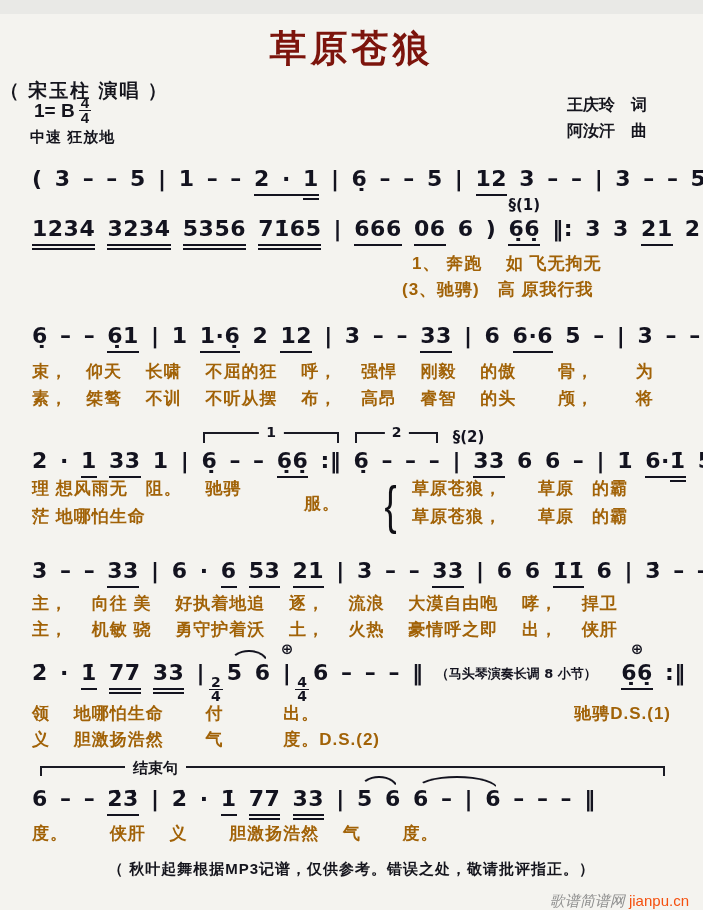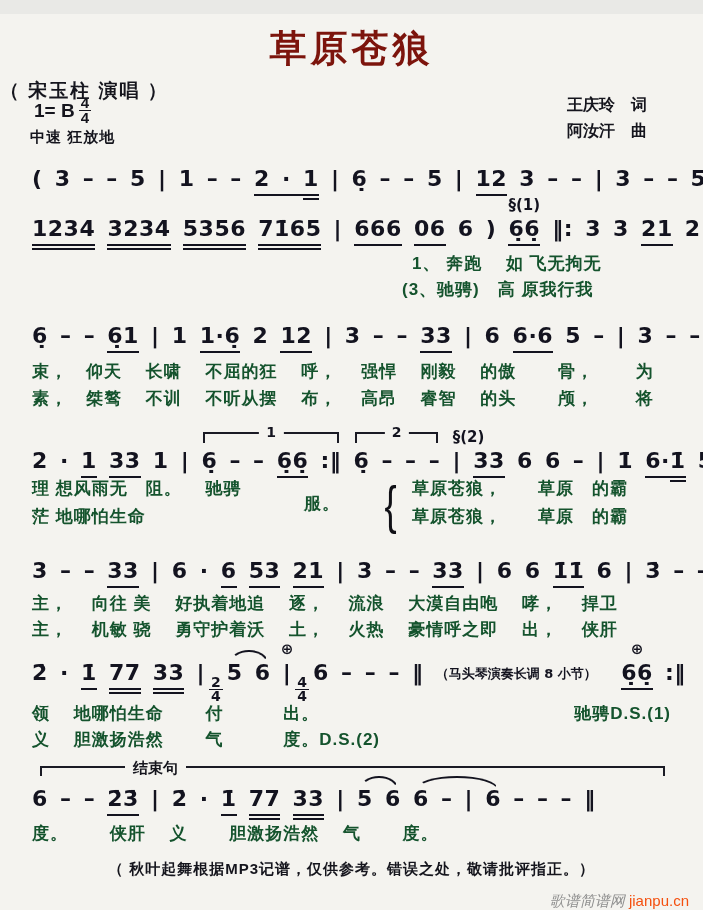--- a/index.html
+++ b/index.html
@@ -30,21 +30,21 @@
   .volta::before{content:"";position:absolute;left:2px;right:2px;top:-14px;height:9px;
                  border-top:2px solid #1a1a24;border-left:2px solid #1a1a24;border-right:2px solid #1a1a24;}
   .vlabel{position:absolute;top:-21px;left:50%;transform:translateX(-50%);font-size:14px;
           background:#f4f3ef;padding:0 7px;line-height:14px;border:none;}
   .frac{display:inline-flex;flex-direction:column;align-items:center;vertical-align:-7px;
         font-size:14px;line-height:13px;margin:0 4px;letter-spacing:0;word-spacing:0;}
   .frac .num{border-bottom:1.5px solid currentColor;padding:0 2px;}
   .frac .den{padding:0 2px;}
   .keyfrac{vertical-align:-8px;font-size:15px;line-height:14px;}
   
-  .lyr{font-size:17px;font-weight:bold;white-space:pre;letter-spacing:1px;color:#14532d;}
+  .lyr{font-size:17px;font-weight:bold;white-space:pre;letter-spacing:1px;color:#a16207;}
   .verse{left:412px;}
   .lyrrow{left:32px;right:32px;}
   .flexrow{display:flex;justify-content:space-between;}
   .brace{font-size:52px;font-weight:normal;line-height:52px;transform:scaleX(0.7);color:#101016;}
   
   .endbracket{left:40px;right:38px;top:752px;height:10px;border-top:2px solid #1a1a24;padding-left:36px;}
   .endbracket::before,.endbracket::after{content:"";position:absolute;top:-2px;width:2px;height:10px;background:#1a1a24;}
   .endbracket::before{left:0;} .endbracket::after{right:0;}
   .endlabel{position:absolute;top:-9px;left:85px;background:#f4f3ef;padding:0 8px;
             font-size:15px;font-weight:bold;line-height:18px;}

